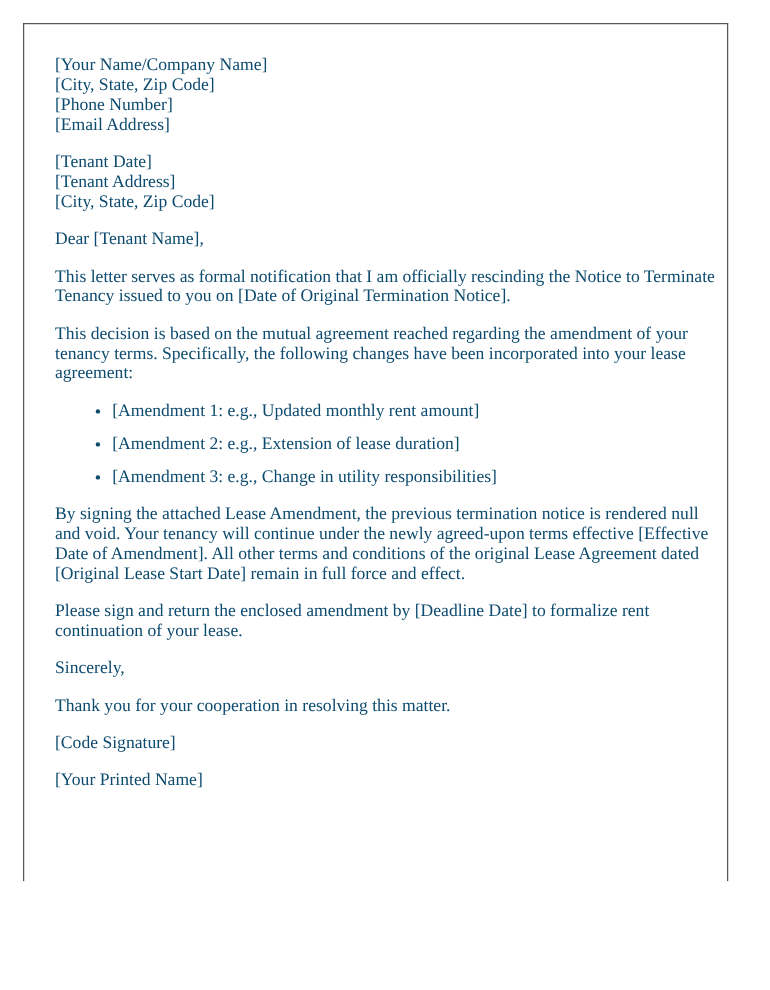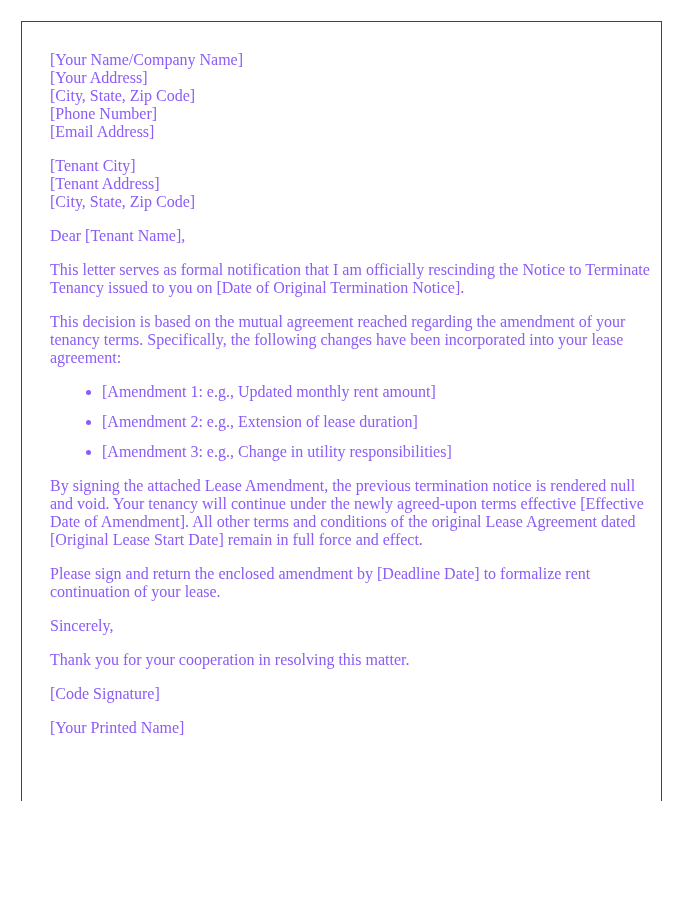--- a/index.html
+++ b/index.html
@@ -20,21 +20,21 @@
     position: absolute;
     left: 21px;
     top: 21px;
     width: 641px;
     height: 780px;
     box-sizing: border-box;
     border: 1px solid #444444;
     border-bottom: none;
     padding: 13px 2px 20px 28px;
     background: #ffffff;
-    color: #8b5cf6;
+    color: #0c4a6e;
     font-family: "Liberation Serif", "DejaVu Serif", serif;
     font-size: 16px;
     line-height: 18px;
     overflow: hidden;
   }
   .pblock {
     margin: 16px 0;
   }
   ul.amendments {
     margin: 16px 0;
@@ -47,29 +47,28 @@
   }
 </style>
 </head>
 <body>
 
 <div class="canvas">
   <div class="page">
 
     <div class="pblock">
       <div>[Your Name/Company Name]</div>
-      <div>[Your Address]</div>
       <div>[City, State, Zip Code]</div>
       <div>[Phone Number]</div>
       <div>[Email Address]</div>
     </div>
 
 
     <div class="pblock">
-      <div>[Tenant City]</div>
+      <div>[Tenant Date]</div>
       <div>[Tenant Address]</div>
       <div>[City, State, Zip Code]</div>
     </div>
 
 
     <div class="pblock">Dear [Tenant Name],</div>
 
     <div class="pblock">This letter serves as formal notification that I am officially rescinding the Notice to Terminate Tenancy issued to you on [Date of Original Termination Notice].</div>
 
     <div class="pblock">This decision is based on the mutual agreement reached regarding the amendment of your tenancy terms. Specifically, the following changes have been incorporated into your lease agreement:</div>

